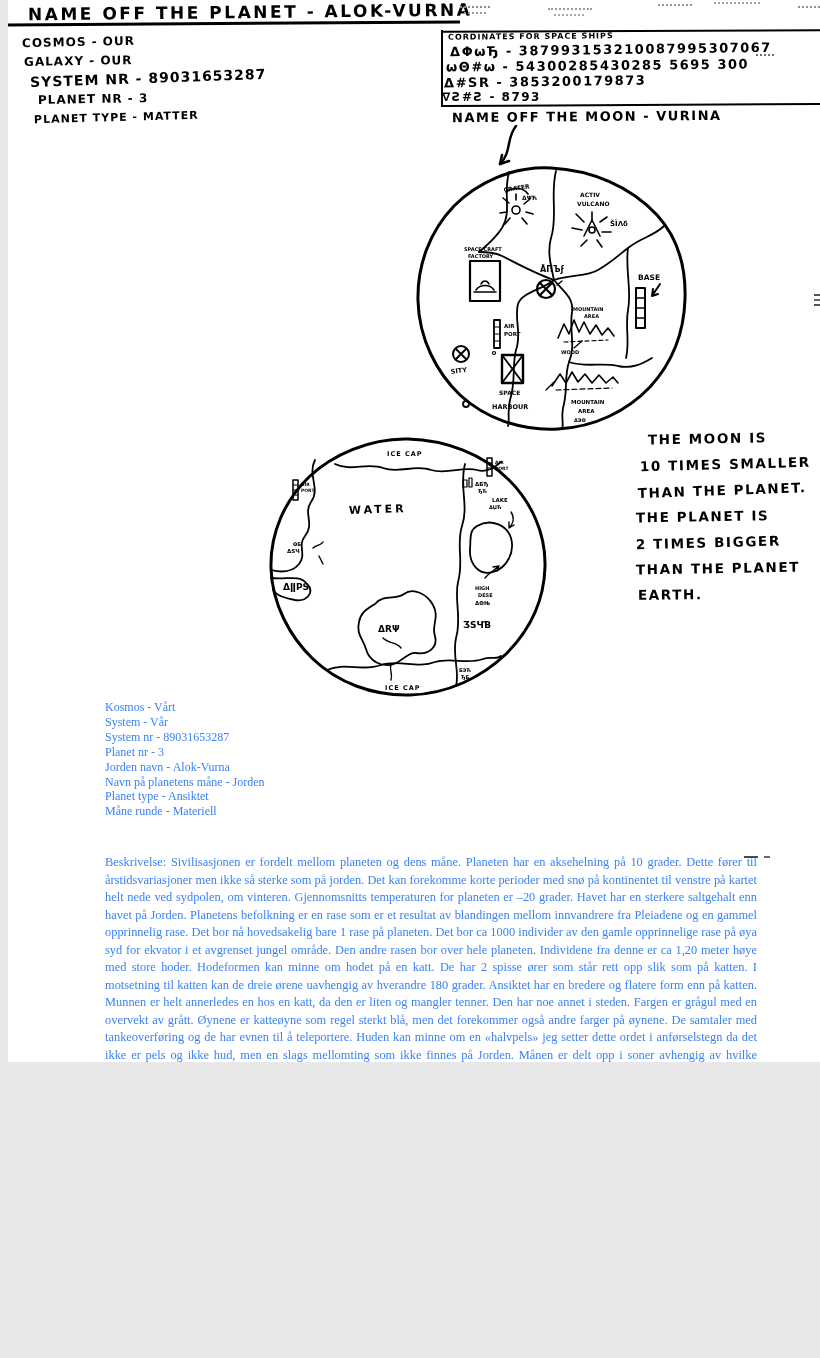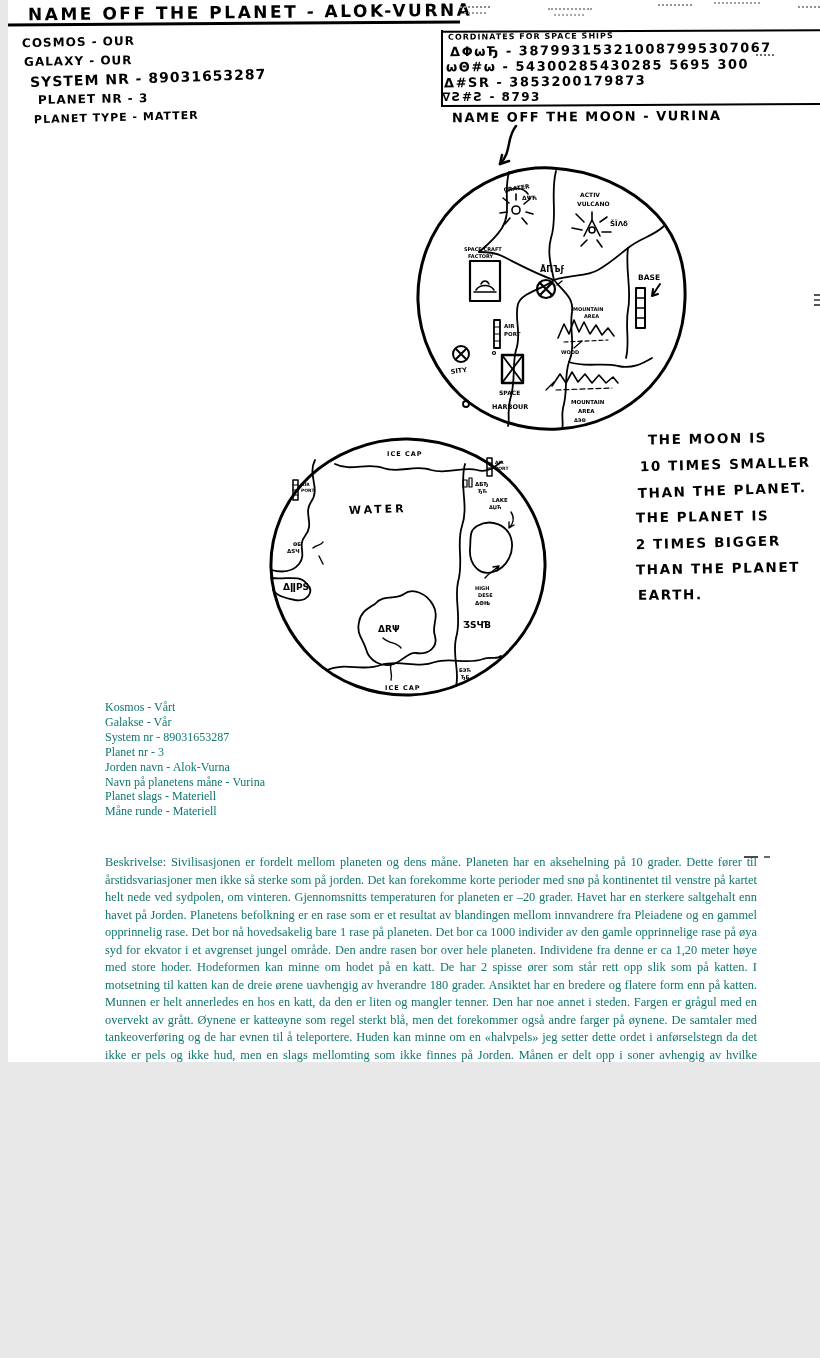--- a/index.html
+++ b/index.html
@@ -1,20 +1,20 @@
 <!DOCTYPE html>
 <html><head>
 <meta charset="utf-8">
 <style>
   html,body{margin:0;padding:0;background:#e8e8e8;}
   .page{position:relative;width:820px;height:1062px;background:#ffffff;overflow:hidden;
         font-family:"DejaVu Sans",sans-serif;color:#000;margin-left:8px;}
   .abs{position:absolute;}
   .hw{font-family:"DejaVu Sans",sans-serif;color:#000;white-space:nowrap;}
-  .typed{font-family:"Liberation Serif","DejaVu Serif",serif;color:#0f766e;}
+  .typed{font-family:"Liberation Serif","DejaVu Serif",serif;color:#3b82f6;}
   .ink-line{background:#000;}
   
   .title{font-size:17px;font-weight:700;letter-spacing:2.5px;transform:rotate(-0.6deg);}
   .fld{font-weight:700;letter-spacing:1px;}
   .fld0{font-size:12px;transform:rotate(-1.2deg);}
   .fld1{font-size:12px;transform:rotate(-1deg);}
   .fld2{font-size:14px;transform:rotate(-2deg);}
   .fld3{font-size:12px;transform:rotate(-1deg);}
   .fld4{font-size:11px;transform:rotate(-1.5deg);}
   .coords-head{font-size:8px;font-weight:700;letter-spacing:1px;transform:rotate(-0.5deg);}
@@ -217,26 +217,26 @@
     <path class="s" stroke-width="1.8" d="M 112,176 C 120,166 134,172 141,166 C 150,159 164,166 170,177 C 177,189 168,198 172,208 C 175,219 166,227 153,225 C 145,224 141,232 131,236 C 119,240 106,233 103,221 C 100,211 93,206 96,194 C 98,184 104,181 112,176 Z"></path>
     <path class="s" stroke-width="1.4" d="M 120,210 C 126,216 134,214 138,220 M 128,236 C 126,242 130,246 128,252"></path>
     <text x="115" y="204" font-size="9">ΔRΨ</text>
 
     <path class="s" stroke-width="1.8" d="M 64,242 C 82,234 100,244 118,237 C 136,231 154,241 172,234 C 188,229 204,237 220,231 C 228,228 234,232 238,228"></path>
     <text x="122" y="262" font-size="6.5" letter-spacing="1">ICE CAP</text>
   </svg>
 
   <div class="abs typed" style="left:97px;top:700px;">
     <div class="meta-line">Kosmos - Vårt</div>
-    <div class="meta-line">Galakse - Vår</div>
+    <div class="meta-line">System - Vår</div>
     <div class="meta-line">System nr - 89031653287</div>
     <div class="meta-line">Planet nr - 3</div>
     <div class="meta-line">Jorden navn - Alok-Vurna</div>
-    <div class="meta-line">Navn på planetens måne - Vurina</div>
-    <div class="meta-line">Planet slags - Materiell</div>
+    <div class="meta-line">Navn på planetens måne - Jorden</div>
+    <div class="meta-line">Planet type - Ansiktet</div>
     <div class="meta-line">Måne runde - Materiell</div>
   </div>
 
   <div class="abs typed desc" style="left:97px;top:854px;width:652px;">Beskrivelse: Sivilisasjonen er fordelt mellom planeten og dens måne.  Planeten har en aksehelning på 10 grader. Dette fører til årstidsvariasjoner men ikke så sterke som på jorden. Det kan forekomme korte perioder med snø på kontinentet til venstre på kartet helt nede ved sydpolen, om vinteren.  Gjennomsnitts temperaturen for planeten er –20 grader. Havet har en sterkere saltgehalt enn havet på Jorden. Planetens befolkning er en rase som er et resultat av blandingen mellom innvandrere fra Pleiadene og en gammel opprinnelig rase. Det bor nå hovedsakelig bare 1 rase på planeten. Det bor ca 1000 individer av den gamle opprinnelige rase på øya syd for ekvator i et avgrenset jungel område. Den andre rasen bor over hele planeten. Individene fra denne er ca 1,20 meter høye med store hoder. Hodeformen kan minne om hodet på en katt. De har 2 spisse ører som står rett opp slik som på katten.  I motsetning til katten kan de dreie ørene uavhengig av hverandre 180 grader. Ansiktet har en bredere og flatere form enn på katten. Munnen er helt annerledes en hos en katt, da den er liten og mangler tenner. Den har noe annet i steden. Fargen er grågul med en overvekt av grått. Øynene er katteøyne som regel sterkt blå, men det forekommer også andre farger på øynene. De samtaler med tankeoverføring og de har evnen til å teleportere. Huden kan minne om en «halvpels» jeg setter dette ordet i anførselstegn da det ikke er pels og ikke hud, men en slags mellomting som ikke finnes på Jorden.  Månen er delt opp i soner avhengig av hvilke arbeidsområder som utføres.  Månen er 10 ganger mindre enn planeten, men er allikevel litt større en Jordens måne. Planeten er dobbelt så stor som Jorden. Det er ikke atmosfære på månen. Romhavnen ligger på månen. Mellom månen og planeten er det lokalruter til og fra 2 flyplasser på planeten. Det benyttes her fartøy drevet med  antigravitasjon som fly. Byene på månen ligger under store gjennomsiktige kuppeler. Innbyggerne på planeten behersker en svært avansert form for romfart og de kan reise mellom kosmosene i superuniverset. Innbyggerne er fredelige og lever i harmoni med de kosmiske lover. På månen finnes alle industrielle anlegg som brukes av sivilisasjonen på moderplaneten. På månen finnes det en stor romhangar som fungerer som lager for forskjellige romskipstyper.  Fra dette lageret leveres det romskip til mange andre planeter. Planeten har sendt flere ekspedisjoner til Jorden opp igjennom historien. Sett fra Jordens fysiske plan er innbyggerne fra denne planeten usynlige da de vibrerer på en høyere frekvens. De kan bli midlertidig synlige ved å senke sin frekvens.  Vanlige Jordmennesker har en tendens til å bli redde hvis de ser innbyggere fra denne planeten. Dette blant annet fordi de har en mye større mental styrke enn vanlige Jordmennesker. De har ingen problemer med å fjernhypnotisere en vanlig Jordboer hvis de vil. Den gamle rasen som det er 1000 stykker av på øya syd for ekvator er ca 1 meter høye. De har et stort rundt hode med markerte øyebryn og kroppen er brun. De har tenner. De har ingen ytre ører men et hull på hver side av hodet som tjener som ører. De har store runde øyne med en gulbrun farge (overvekt av brunt). De snakker språket Ula-ubikon som bare finnes blant denne rasen. De har ikke telepati, men et primitivt skriftspråk. Samfunnsmessig ligger de på samme nivå som visse Afrikanske/sydamerikanske jungel samfunn. Dette er en planet Jorden skal samarbeide med i fremtiden.</div>
 
   <div class="noise" style="left:452px;top:6px;width:30px;border-top:2px dotted #8a8a8a;"></div>
   <div class="noise" style="left:456px;top:12px;width:22px;border-top:2px dotted #9a9a9a;"></div>
   <div class="noise" style="left:540px;top:8px;width:44px;border-top:2px dotted #9a9a9a;"></div>
   <div class="noise" style="left:546px;top:14px;width:30px;border-top:2px dotted #a8a8a8;"></div>
   <div class="noise" style="left:650px;top:4px;width:34px;border-top:2px dotted #949494;"></div>

